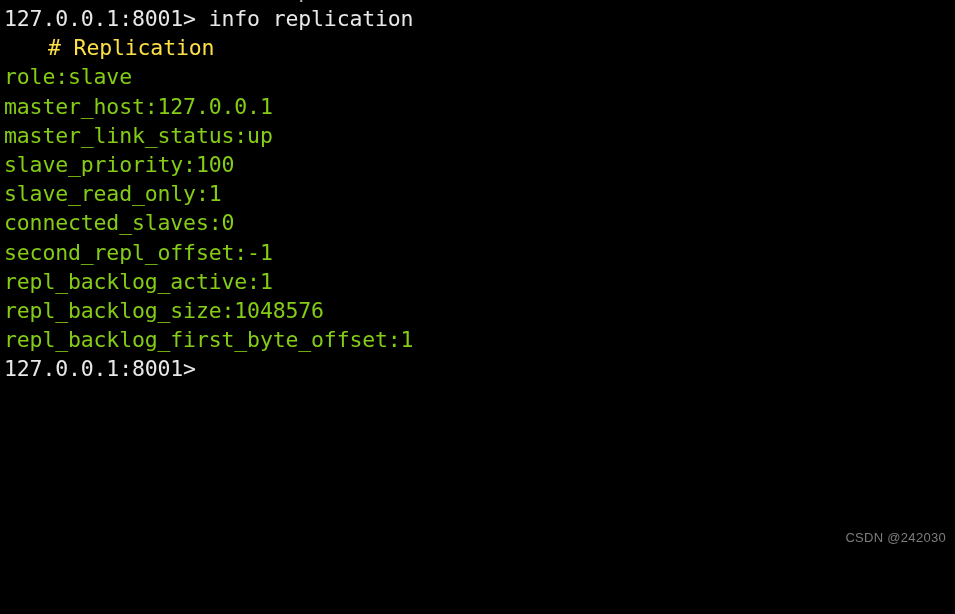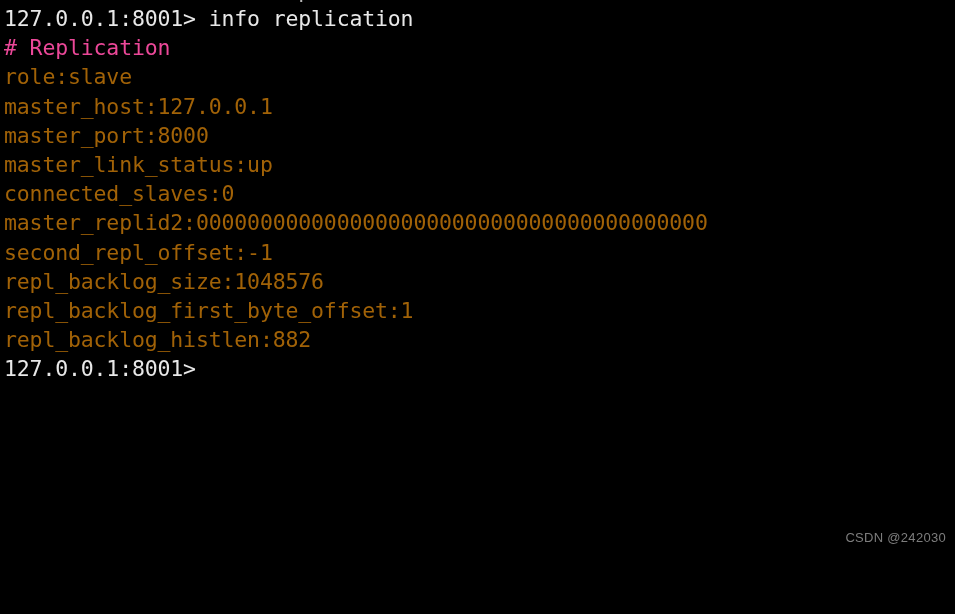--- a/index.html
+++ b/index.html
@@ -45,34 +45,35 @@
   #output {
     position: absolute;
     left: 0;
     top: 4px;
     width: 955px;
     padding-left: 4px;
     box-sizing: border-box;
   }
 
   .line {
-    color: #a16207;
+    color: #84cc16;
     font-size: 21.5px;
     line-height: 29.2px;
     letter-spacing: -0.15px;
     white-space: pre;
     height: 29.2px;
   }
 
   .line.prompt-line {
     color: #e8e8e8;
   }
 
   .line.section-header {
-    color: #ec4899;
+    color: #fde047;
+    margin-left: 44px;
   }
 
   #watermark {
     position: absolute;
     right: 9px;
     bottom: 5px;
     color: #7d7d7d;
     font-family: "Liberation Sans", sans-serif;
     font-size: 13px;
     letter-spacing: 0.3px;
@@ -85,26 +86,26 @@
 
 <div id="terminal">
 
   <div id="scrollback-sliver">127.0.0.1:8001&gt; info replication</div>
 
   <div id="output">
     <div class="line prompt-line">127.0.0.1:8001&gt; info replication</div>
     <div class="line section-header"># Replication</div>
     <div class="line">role:slave</div>
     <div class="line">master_host:127.0.0.1</div>
-    <div class="line">master_port:8000</div>
     <div class="line">master_link_status:up</div>
+    <div class="line">slave_priority:100</div>
+    <div class="line">slave_read_only:1</div>
     <div class="line">connected_slaves:0</div>
-    <div class="line">master_replid2:0000000000000000000000000000000000000000</div>
     <div class="line">second_repl_offset:-1</div>
+    <div class="line">repl_backlog_active:1</div>
     <div class="line">repl_backlog_size:1048576</div>
     <div class="line">repl_backlog_first_byte_offset:1</div>
-    <div class="line">repl_backlog_histlen:882</div>
     <div class="line prompt-line">127.0.0.1:8001&gt;</div>
   </div>
 
   <div id="watermark">CSDN @242030</div>
 
 </div>
 
 </body></html>

